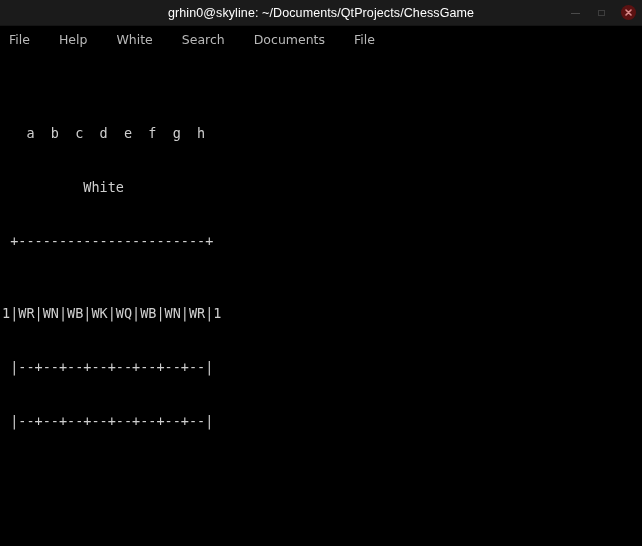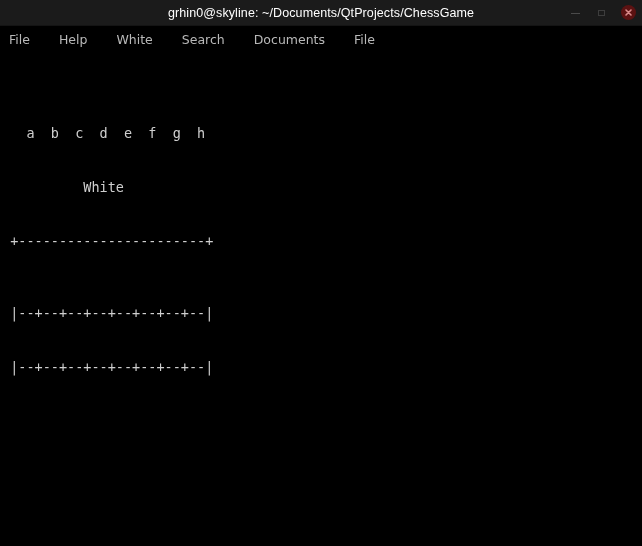--- a/index.html
+++ b/index.html
@@ -136,20 +136,21 @@
   <span class="menu-item">File</span>
 </div>
 
 <div id="terminal">
 
 
   <div class="line c-board">   a  b  c  d  e  f  g  h</div>
   <div class="line c-board">          White</div>
   <div class="line c-board"> +-----------------------+</div>
 
+  <div class="line c-board">1|WR|WN|WB|WK|WQ|WB|WN|WR|1</div>
   <div class="line c-board"> |--+--+--+--+--+--+--+--|</div>
   <div class="line c-board"> |--+--+--+--+--+--+--+--|</div>
   
   
   
   
   
   
   
   

